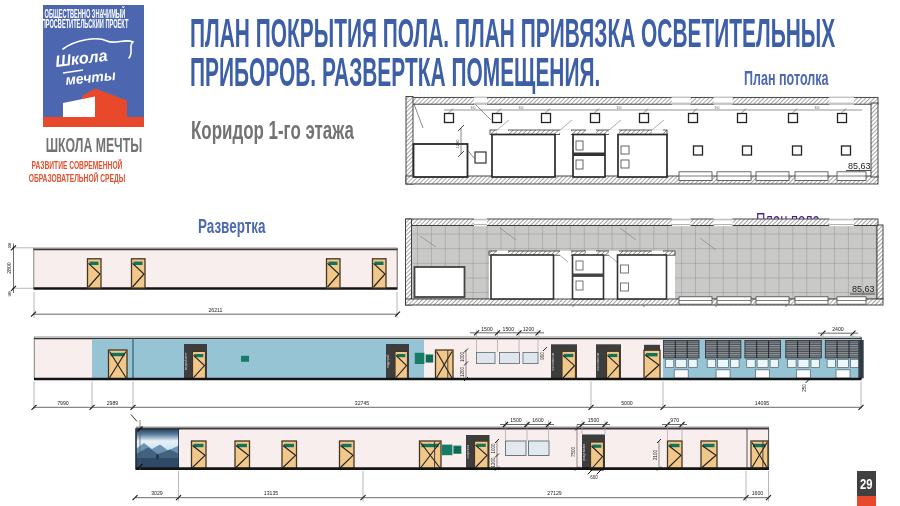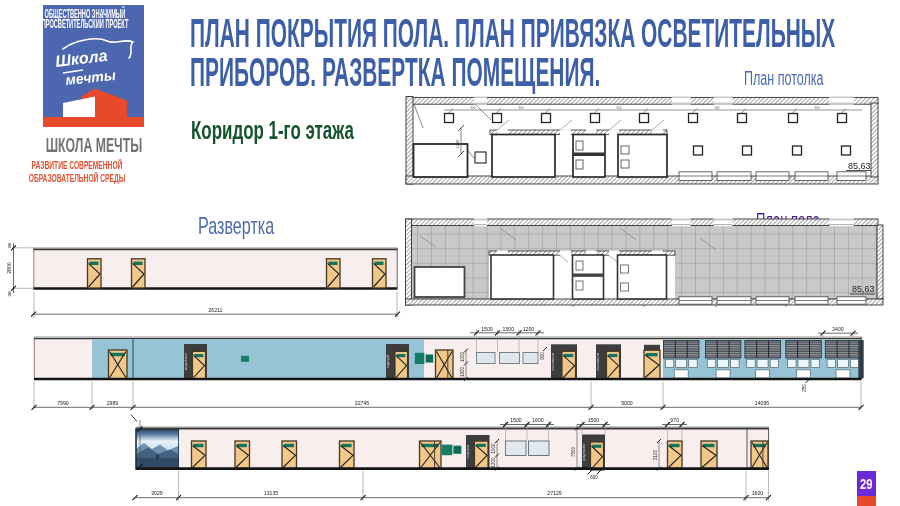--- a/index.html
+++ b/index.html
@@ -40,33 +40,33 @@
 </div>
 
 <div class="abs" style="left:26px;top:158.8px;width:101px;height:26px;color:#e0512f;font-weight:bold;font-size:11px;line-height:12.7px;">
   <span class="cx abs" style="left:50%;top:0;text-align:center;transform:scaleX(0.606) translateX(-50%);">РАЗВИТИЕ СОВРЕМЕННОЙ<br>ОБРАЗОВАТЕЛЬНОЙ СРЕДЫ</span>
 </div>
 
 <div class="abs" style="left:190px;top:14.3px;color:#3c5fa8;font-weight:bold;font-size:41px;line-height:39.1px;">
   <span class="cx" style="transform:scaleX(0.510);">ПЛАН ПОКРЫТИЯ ПОЛА. ПЛАН ПРИВЯЗКА ОСВЕТИТЕЛЬНЫХ<br>ПРИБОРОВ. РАЗВЕРТКА ПОМЕЩЕНИЯ.</span>
 </div>
 
-<div class="abs" style="left:191px;top:117.4px;color:#14532d;font-weight:bold;font-size:26px;line-height:26px;">
+<div class="abs" style="left:191px;top:117.4px;color:#737373;font-weight:bold;font-size:26px;line-height:26px;">
   <span class="cx" style="transform:scaleX(0.651);">Коридор 1-го этажа</span>
 </div>
 
-<div class="abs" style="left:744px;top:68.2px;color:#4c68b0;font-size:20px;line-height:20px;">
+<div class="abs" style="left:744px;top:68.2px;color:#4c68b0;font-size:20px;line-height:20px;font-weight:bold;">
   <span class="cx" style="transform:scaleX(0.627);">План потолка</span>
 </div>
 
 <div class="abs" style="left:755.6px;top:197.8px;color:#4c1d95;font-size:20px;line-height:20px;margin-top:12px;">
   <span class="cx" style="transform:scaleX(0.651);">План пола</span>
 </div>
 
-<div class="abs" style="left:197.5px;top:215.9px;color:#4c68b0;font-size:24px;line-height:20px;">
+<div class="abs" style="left:197.5px;top:215.9px;color:#4c68b0;font-size:20px;line-height:20px;font-weight:bold;">
   <span class="cx" style="transform:scaleX(0.672);">Развертка</span>
 </div>
 
 <svg class="abs" style="left:405px;top:94px;" width="478" height="95" viewBox="405 94 478 95" id="ceilplan">
 <defs>
 <pattern id="hatch" width="3" height="3" patternUnits="userSpaceOnUse" patternTransform="rotate(45)">
   <rect width="3" height="3" fill="#fff"></rect>
   <line x1="0" y1="0" x2="0" y2="3" stroke="#4a4a4a" stroke-width="1"></line>
 </pattern>
 <pattern id="hatch2" width="3.2" height="3.2" patternUnits="userSpaceOnUse" patternTransform="rotate(45)">
@@ -689,15 +689,15 @@
       <line x1="768.5" y1="471" x2="768.5" y2="501.5" stroke="#999" stroke-width="0.7"></line>
       <line x1="766.0" y1="500.2" x2="771.0" y2="495.2" stroke="#111" stroke-width="1.1"></line>
       <line x1="135" y1="497.7" x2="768.5" y2="497.7" stroke="#444" stroke-width="0.8"></line>
       <text x="157" y="495" font-size="5.2" fill="#222" font-family="Liberation Sans" text-anchor="middle">3029</text>
       <text x="271" y="495" font-size="5.2" fill="#222" font-family="Liberation Sans" text-anchor="middle">13135</text>
       <text x="554.5" y="495" font-size="5.2" fill="#222" font-family="Liberation Sans" text-anchor="middle">27129</text>
       <text x="757.5" y="495" font-size="5.2" fill="#222" font-family="Liberation Sans" text-anchor="middle">1600</text>
     </g>
 </svg>
 
-<div class="abs" style="left:857px;top:471px;width:19px;height:25px;background:#6d28d9;color:#fff;font-weight:bold;font-size:15px;text-align:center;line-height:25px;"><span class="cx" style="transform:scaleX(0.75);transform-origin:50% 50%;">29</span></div>
+<div class="abs" style="left:857px;top:471px;width:19px;height:25px;background:#404040;color:#fff;font-weight:bold;font-size:15px;text-align:center;line-height:25px;"><span class="cx" style="transform:scaleX(0.75);transform-origin:50% 50%;">29</span></div>
 
 <div class="abs" style="left:857px;top:496px;width:19px;height:10px;background:#e8492b;"></div>
 
 </body></html>

